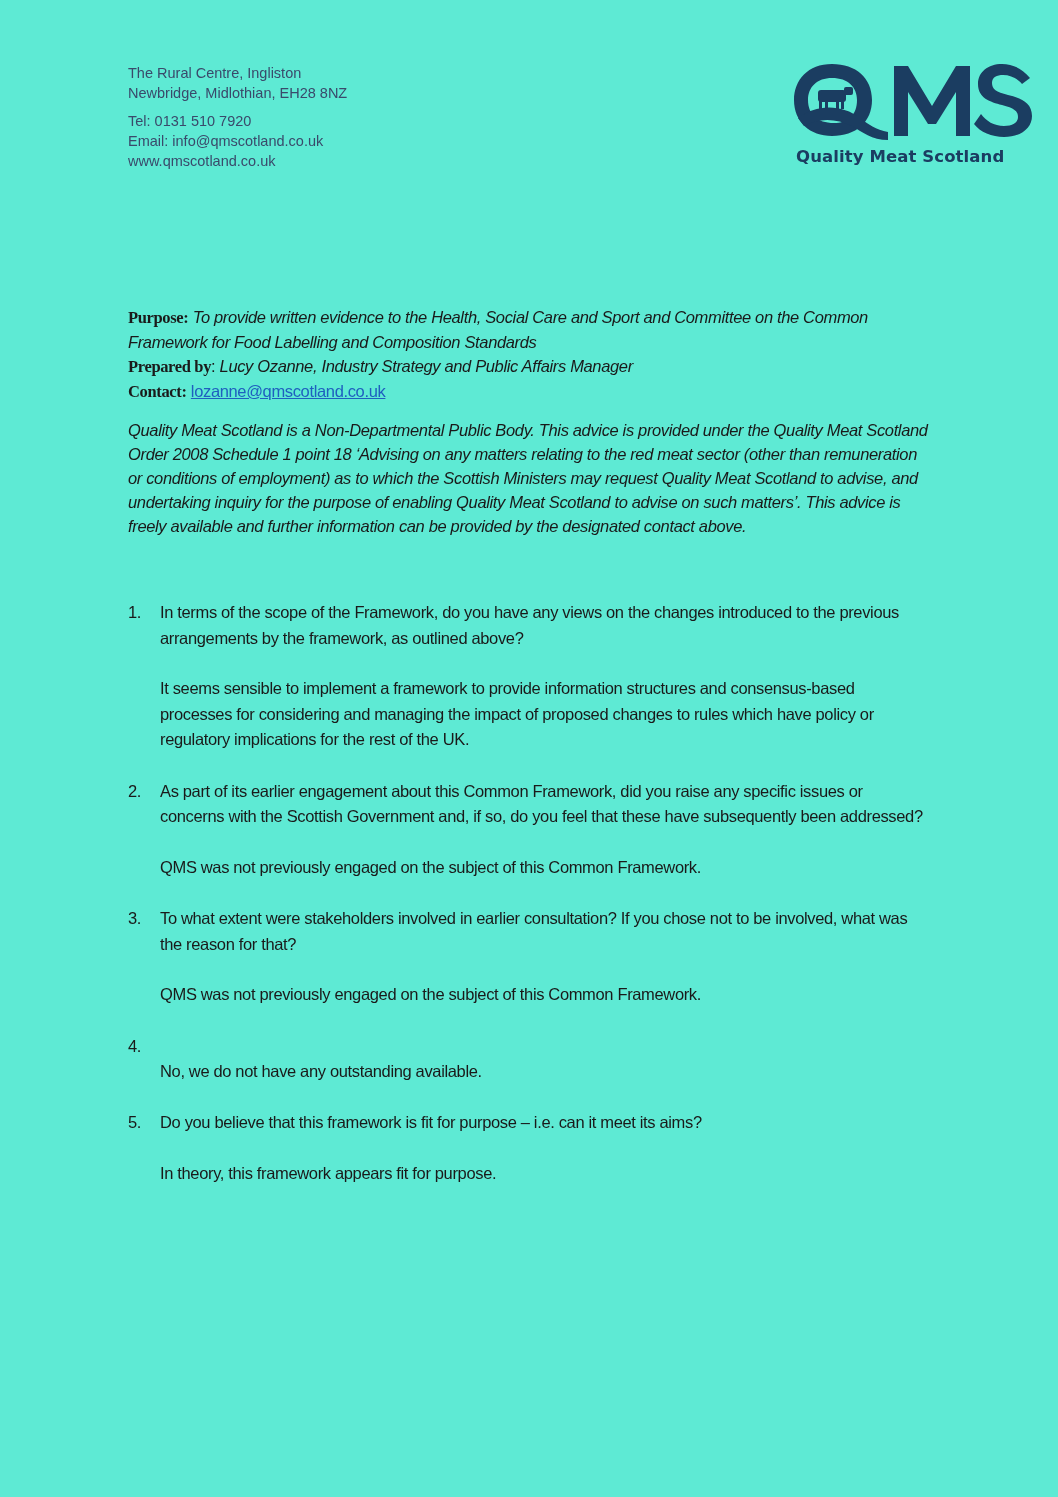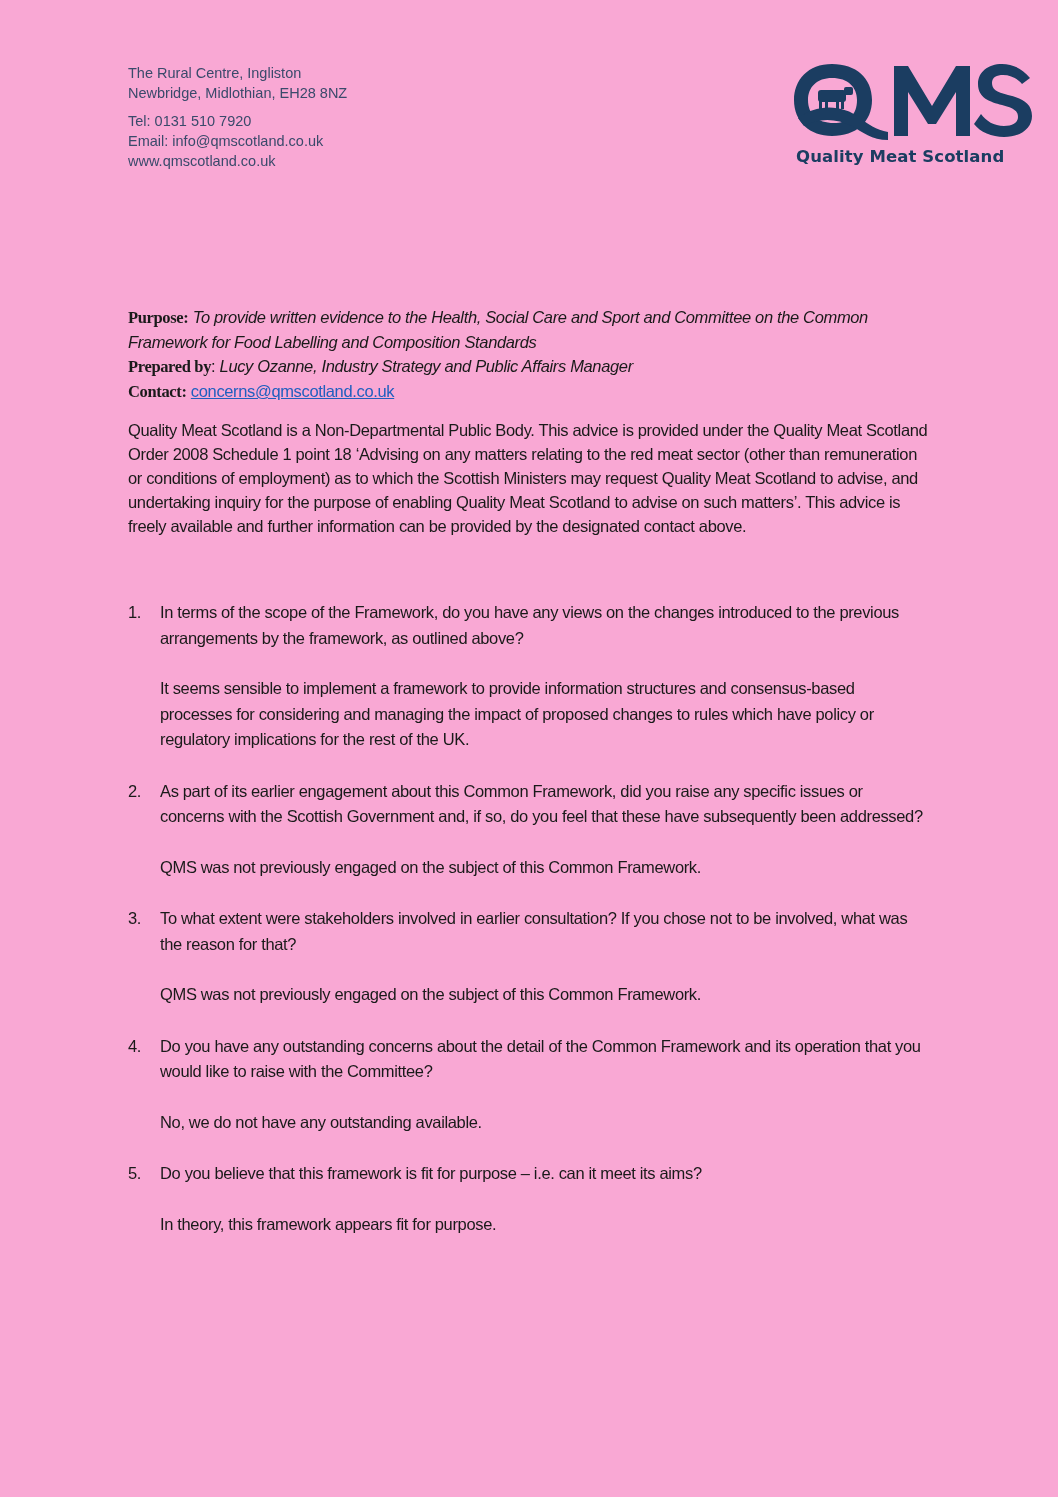--- a/index.html
+++ b/index.html
@@ -1,17 +1,17 @@
 <!DOCTYPE html>
 <html><head>
 <meta charset="utf-8">
 <style>
   html, body { margin: 0; padding: 0; background: #ffffff; }
   body { width: 1058px; height: 1497px; position: relative; overflow: hidden; }
-  .page { position: absolute; left: 0; top: 0; width: 1058px; height: 1497px; background: #f9a8d4; }
+  .page { position: absolute; left: 0; top: 0; width: 1058px; height: 1497px; background: #5eead4; }
 
   .address {
     position: absolute; left: 128px; top: 63px;
     font-family: "Liberation Sans", sans-serif; font-size: 14.5px; line-height: 20px;
     color: #3a4a6b;
   }
   .address .gap { height: 8px; }
 
   .logo { position: absolute; left: 790px; top: 60px; width: 245px; height: 115px; }
   .logo-tagline {
@@ -27,21 +27,21 @@
 
   .body-text {
     font-family: "Liberation Sans", sans-serif; font-size: 16.5px; color: #1a1a1a;
     letter-spacing: -0.35px;
   }
   .meta { position: absolute; left: 128px; top: 305px; width: 800px; line-height: 24px; }
   .meta b { font-weight: bold; font-family: Liberation Serif, serif; }
   .meta i { }
   .meta a { color: #1f5fbf; text-decoration: underline; }
 
-  .intro { position: absolute; left: 128px; top: 418px; width: 800px; line-height: 24px; }
+  .intro { position: absolute; left: 128px; top: 418px; width: 800px; line-height: 24px; font-style: italic; }
 
   .questions { position: absolute; left: 128px; top: 600px; width: 800px; }
   .q { position: relative; padding-left: 32px; line-height: 25.5px; }
   .q .num { position: absolute; left: 0; top: 0; }
   .ans { padding-left: 32px; line-height: 25.5px; }
 </style>
 </head>
 <body>
 
 <div class="page">
@@ -80,21 +80,21 @@
 
 
   <div class="meta body-text">
     <div>
       <b>Purpose:</b>
       <i>To provide written evidence to the Health, Social Care and Sport and Committee on the Common Framework for Food Labelling and Composition Standards</i>
     </div>
     <div><b>Prepared by</b>: <i>Lucy Ozanne, Industry Strategy and Public Affairs Manager</i></div>
     <div>
       <b>Contact:</b>
-      <a>concerns@qmscotland.co.uk</a>
+      <a>lozanne@qmscotland.co.uk</a>
     </div>
   </div>
 
   <div class="intro body-text">Quality Meat Scotland is a Non-Departmental Public Body. This advice is provided under the Quality Meat Scotland Order 2008 Schedule 1 point 18 ‘Advising on any matters relating to the red meat sector (other than remuneration or conditions of employment) as to which the Scottish Ministers may request Quality Meat Scotland to advise, and undertaking inquiry for the purpose of enabling Quality Meat Scotland to advise on such matters’. This advice is freely available and further information can be provided by the designated contact above.</div>
 
   <div class="questions body-text">
     <div class="q">
       <span class="num">1.</span>
       <span>In terms of the scope of the Framework, do you have any views on the changes introduced to the previous arrangements by the framework, as outlined above?</span>
     </div>
@@ -113,21 +113,20 @@
     <div class="q">
       <span class="num">3.</span>
       <span>To what extent were stakeholders involved in earlier consultation? If you chose not to be involved, what was the reason for that?</span>
     </div>
     <div style="height:25px"></div>
     <div class="ans">QMS was not previously engaged on the subject of this Common Framework.</div>
     <div style="height:26px"></div>
 
     <div class="q">
       <span class="num">4.</span>
-      <span>Do you have any outstanding concerns about the detail of the Common Framework and its operation that you would like to raise with the Committee?</span>
     </div>
     <div style="height:25px"></div>
     <div class="ans">No, we do not have any outstanding available.</div>
     <div style="height:26px"></div>
 
     <div class="q">
       <span class="num">5.</span>
       <span>Do you believe that this framework is fit for purpose – i.e. can it meet its aims?</span>
     </div>
     <div style="height:25px"></div>

